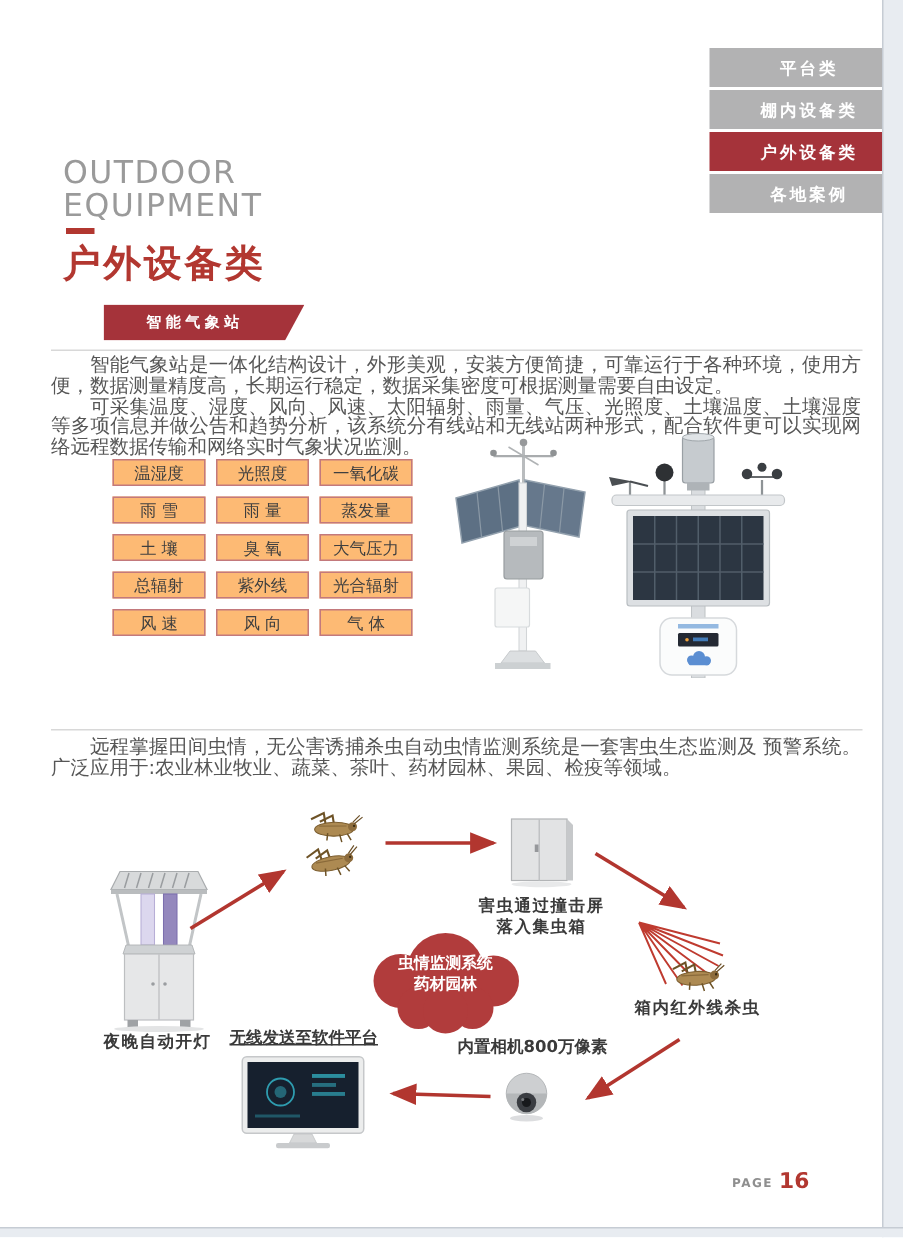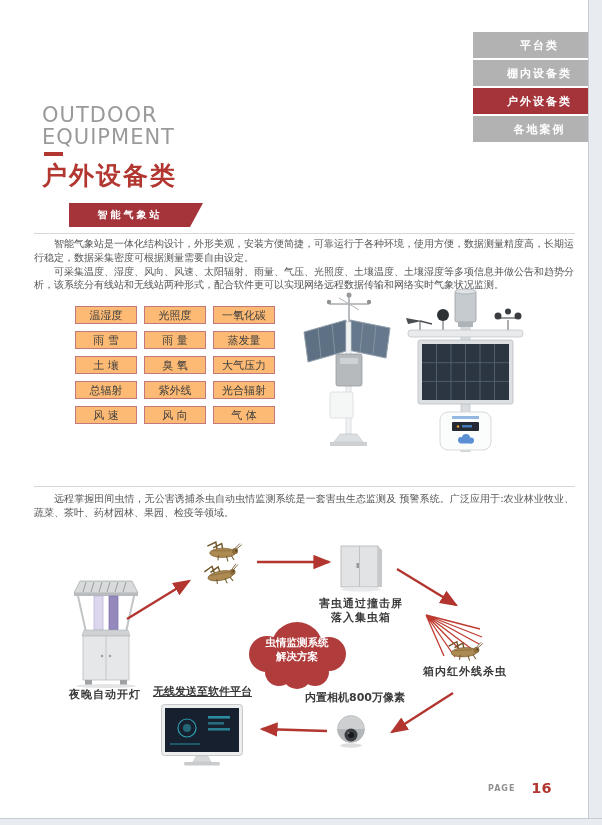--- a/index.html
+++ b/index.html
@@ -34,21 +34,21 @@
        color:#fff;font-size:10px;font-weight:bold;letter-spacing:3px;
        display:flex;align-items:center;justify-content:center;
        clip-path:polygon(0 0,100% 0,calc(100% - 13px) 100%,0 100%);
        padding-right:12px;box-sizing:border-box;margin-left:22px;}
   #banner-weather{top:203px;} #banner-insect{top:456px;}
   .rule{position:absolute;left:34px;width:541px;height:0;border-top:1px solid #D8D8D8;}
   #rule-weather{top:233px;} #rule-insect{top:486px;}
 
   
   .para-block{position:absolute;left:34px;width:540px;color:#565656;
-       font-size:10px;line-height:13.8px;text-align:justify;}
+       font-size:13px;line-height:13.8px;text-align:justify;}
   #weather-paras{top:237px;} #insect-para-block{top:492px;}
   .para{margin:0;text-indent:2em;}
 
   
   .sensor-grid{position:absolute;left:75px;top:306px;display:grid;
        grid-template-columns:repeat(3,62px);grid-auto-rows:18px;gap:7px 7px;}
   .sensor{border:1px solid var(--box-border);color:#3F3F3F;font-size:11px;
        display:flex;align-items:center;justify-content:center;background:#fdba74;white-space:pre;}
 
   
@@ -76,21 +76,21 @@
   .cloud-wrap{position:absolute;left:241px;top:79px;width:112px;height:76px;}
   .cloud-wrap svg circle{fill:var(--cloud-red);}
   .cloud-text{position:absolute;left:0;top:22px;width:100%;text-align:center;color:#fff;
        font-size:10.5px;font-weight:bold;line-height:13.5px;white-space:pre-line;}
 
   #arrows{position:absolute;left:0;top:0;width:602px;height:255px;pointer-events:none;}
   #arrows line{stroke:var(--arrow-red);stroke-width:2.4;}
   #arrows marker path{fill:var(--arrow-red);}
 
   
-  .footer{position:absolute;left:488px;top:781px;display:flex;align-items:flex-end;gap:16px;}
+  .footer{position:absolute;left:488px;top:781px;display:flex;align-items:flex-end;gap:4px;}
   .footer .pl{font-size:8px;font-weight:bold;color:#8F8F8F;letter-spacing:1px;padding-bottom:2.5px;}
   .footer .pn{font-size:14.5px;font-weight:bold;color:var(--title-red);line-height:1;}
 </style>
 </head>
 <body>
 
 <div class="page">
 
   <div class="nav-tabs">
     <div class="tab">平台类</div>
@@ -238,21 +238,21 @@
     <div class="cloud-wrap">
       <svg width="112" height="76" viewBox="0 0 112 76">
         <circle cx="56" cy="34" r="26"></circle>
           <circle cx="26" cy="40" r="18"></circle>
           <circle cx="88" cy="40" r="17"></circle>
         <circle cx="38" cy="58" r="14"></circle>
           <circle cx="74" cy="58" r="14"></circle>
           <circle cx="56" cy="60" r="15"></circle>
       </svg>
       <div class="cloud-text">虫情监测系统
-解决方案</div>
+药材园林</div>
     </div>
 
     <svg id="monitor" width="84" height="64" viewBox="0 0 84 64">
       <rect x="1.5" y="1.5" width="81" height="51" rx="3" fill="#ECEDED" stroke="#C6C8CA"></rect>
       <rect x="5" y="5" width="74" height="44" fill="#16202E"></rect>
       <circle cx="27" cy="25" r="9" fill="none" stroke="#35BCCF" stroke-width="1.2" opacity="0.8"></circle>
       <circle cx="27" cy="25" r="4" fill="#35BCCF" opacity="0.45"></circle>
       <rect x="48" y="13" width="22" height="2.6" fill="#35BCCF" opacity="0.7"></rect>
       <rect x="48" y="19" width="16" height="2.6" fill="#35BCCF" opacity="0.5"></rect>
       <rect x="48" y="25" width="22" height="2.6" fill="#35BCCF" opacity="0.6"></rect>

